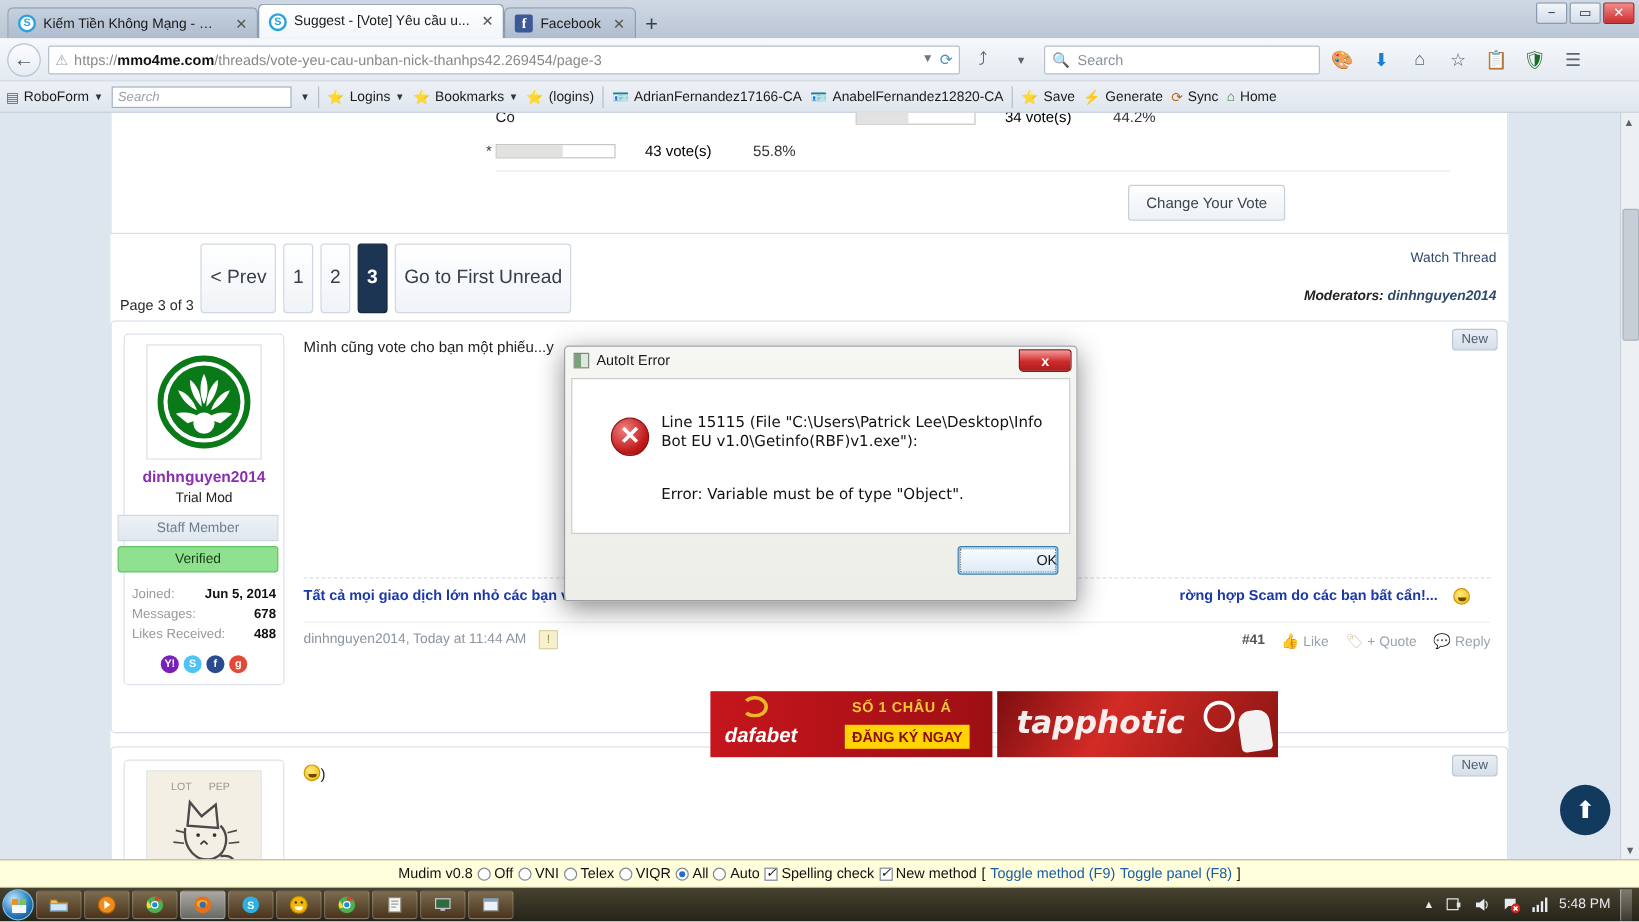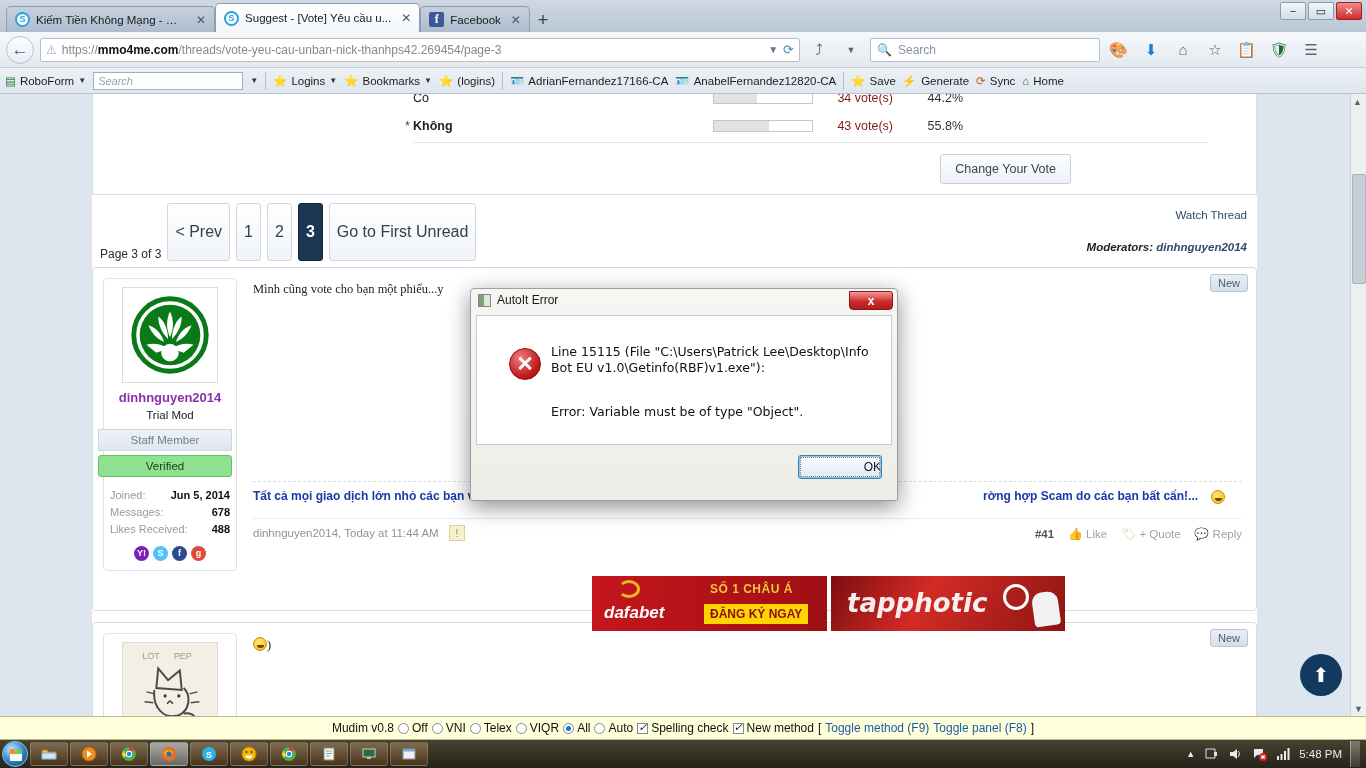--- a/index.html
+++ b/index.html
@@ -92,21 +92,21 @@
 
   
   .pollbox{ position:absolute; left:0; top:0; width:1165px; height:101px;
     border-left:1px solid #d7dee6; border-right:1px solid #d7dee6; border-bottom:1px solid #d7dee6;
     background:#fff; }
   .pollrow{ position:absolute; left:320px; display:flex; align-items:center; width:800px; font-size:12.5px;}
   .pollrow .lbl{ width:300px; color:#222; }
   .pollrow .star{ position:absolute; left:-8px; color:#444; }
   .bar{ width:100px; height:12px; background:#fff; border:1px solid #c6c6c6; position:relative; }
   .bar i{ position:absolute; left:0; top:0; bottom:0; background:#e2e2e0; display:block; }
-  .pollrow .votes{ width:80px; text-align:right; color:#7f1d1d; }
+  .pollrow .votes{ width:80px; text-align:right; color:#000000; }
   .pollrow .pct{ width:70px; text-align:right; color:#333; }
   .polldiv{ position:absolute; left:320px; top:48px; width:795px; height:1px; background:#e4e7ea;}
   .changevote{
     position:absolute; right:185px; top:60px; padding:7px 14px; font-size:12.5px; color:#3a4550;
     background:linear-gradient(180deg,#fdfeff,#edf1f6); border:1px solid #c6ced8; border-radius:3px;
   }
 
   
   .pagerrow{ position:absolute; left:0; top:101px; width:1165px; height:62px; }
   .pager{ position:absolute; left:8px; top:8px; display:flex; align-items:flex-end; gap:6px; font-size:12px; color:#2a2a2a;}
@@ -136,21 +136,21 @@
   .verifbar{ margin:4px 0 0 -6px; width:134px; text-align:center; font-size:11.5px; color:#173d17;
     background:#8fe08f; border:1px solid #63c463; border-radius:3px; padding:4px 0;}
   .ustats{ margin:10px 6px 0; font-size:11px; }
   .ustats div{ display:flex; justify-content:space-between; line-height:17px;}
   .ustats .k{ color:#999; }
   .ustats .v{ color:#111; font-weight:bold; }
   .socials{ display:flex; gap:4px; justify-content:center; margin:8px 0 9px; }
   .soc{ width:15px;height:15px;border-radius:50%; font-size:9px; color:#fff; text-align:center; line-height:15px; font-weight:bold;}
   .soc.y{background:#7a1fb8;} .soc.s{background:#4fc3f7;} .soc.f{background:#2b4c8c;} .soc.g{background:#e04a36;}
 
-  .msgbody{ position:absolute; left:160px; top:14px; right:14px;font-family:Liberation Serif, serif; }
+  .msgbody{ position:absolute; left:160px; top:14px; right:14px; }
   .ptext{ font-size:12.5px; color:#222; }
   .sigdiv{ position:absolute; left:160px; top:213px; right:14px; border-top:1px dashed #d9dde2; }
   .sigline{ position:absolute; left:160px; top:221px; right:14px; font-size:12px; color:#1b38a8; font-weight:bold;}
   .footrow{ position:absolute; left:160px; right:14px; top:250px; height:30px; border-top:1px solid #eceff2;}
   .fl{ position:absolute; left:0; top:8px; font-size:11.5px; color:#8b949d;}
   .warnbox{ position:absolute; left:196px; top:6px; width:16px;height:16px; background:#f7f0cf; border:1px solid #ddd2a0;
     color:#9a8c41; font-size:10px; text-align:center; line-height:15px;}
   .fr{ position:absolute; right:0; top:8px; display:flex; gap:14px; align-items:center; font-size:11.5px; color:#9aa3ad;}
   .fr .num{ color:#555; font-weight:bold;}
   .fr .ic{ color:#d5c9a6; font-size:12px; margin-right:3px;}
@@ -367,21 +367,20 @@
         <div class="pollrow" style="top:-3px;">
           <span class="lbl">Có</span>
           <span class="bar">
               <i style="width:44.2%"></i>
             </span>
           <span class="votes">34 vote(s)</span>
           <span class="pct">44.2%</span>
         </div>
         <div class="pollrow" style="top:25px;">
           <span class="star">*</span>
-          <span class="lbl" style="font-weight:bold">Không</span>
           <span class="bar">
               <i style="width:55.8%"></i>
             </span>
           <span class="votes">43 vote(s)</span>
           <span class="pct">55.8%</span>
         </div>
         <div class="polldiv"></div>
         <div class="changevote">Change Your Vote</div>
       </div>
 

